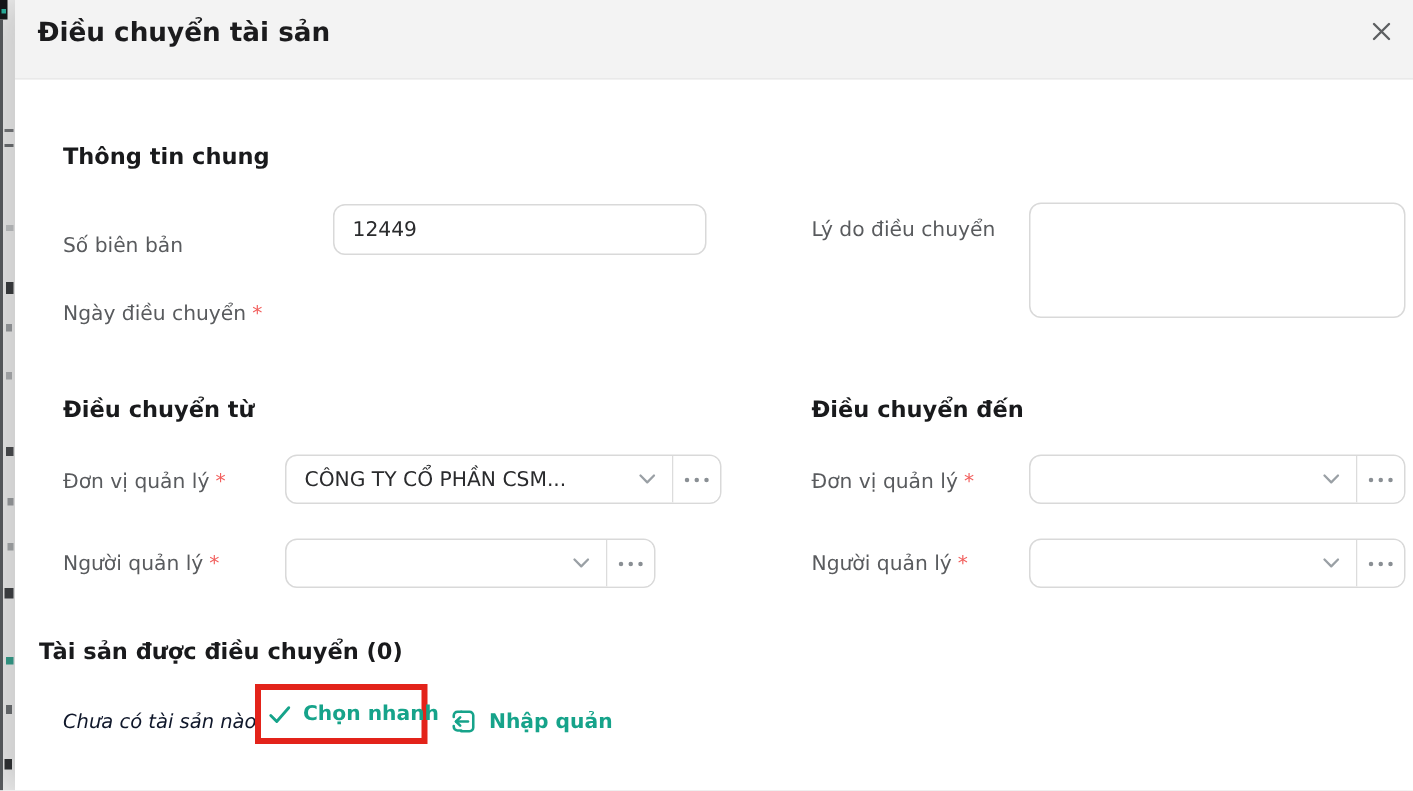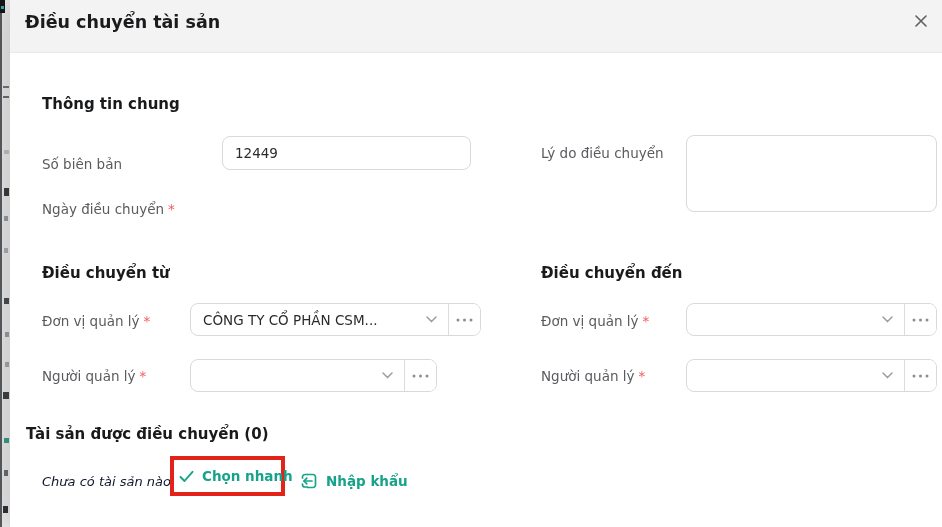--- a/index.html
+++ b/index.html
@@ -225,17 +225,17 @@
     </div>
 
     <div class="link" id="import-link">
       <svg width="18" height="18" viewBox="0 0 18 18" fill="none" stroke="#16a38a" stroke-width="1.7" stroke-linecap="round" stroke-linejoin="round">
         <path d="M7.5 2.5 H13 a2.5 2.5 0 0 1 2.5 2.5 v8 a2.5 2.5 0 0 1 -2.5 2.5 H7.5"></path>
         <path d="M7.5 2.5 H5 a2.5 2.5 0 0 0 -2.5 2.5 V6"></path>
         <path d="M2.5 12 v0.5 a2.5 2.5 0 0 0 2.5 2.5 h2.5"></path>
         <path d="M12 9 H4"></path>
         <path d="M6.8 6.2 L4 9 L6.8 11.8"></path>
       </svg>
-      <span>Nhập khẩu</span>
+      <span>Nhập quản</span>
     </div>
 
   </div>
 </div>
 
 </body></html>

